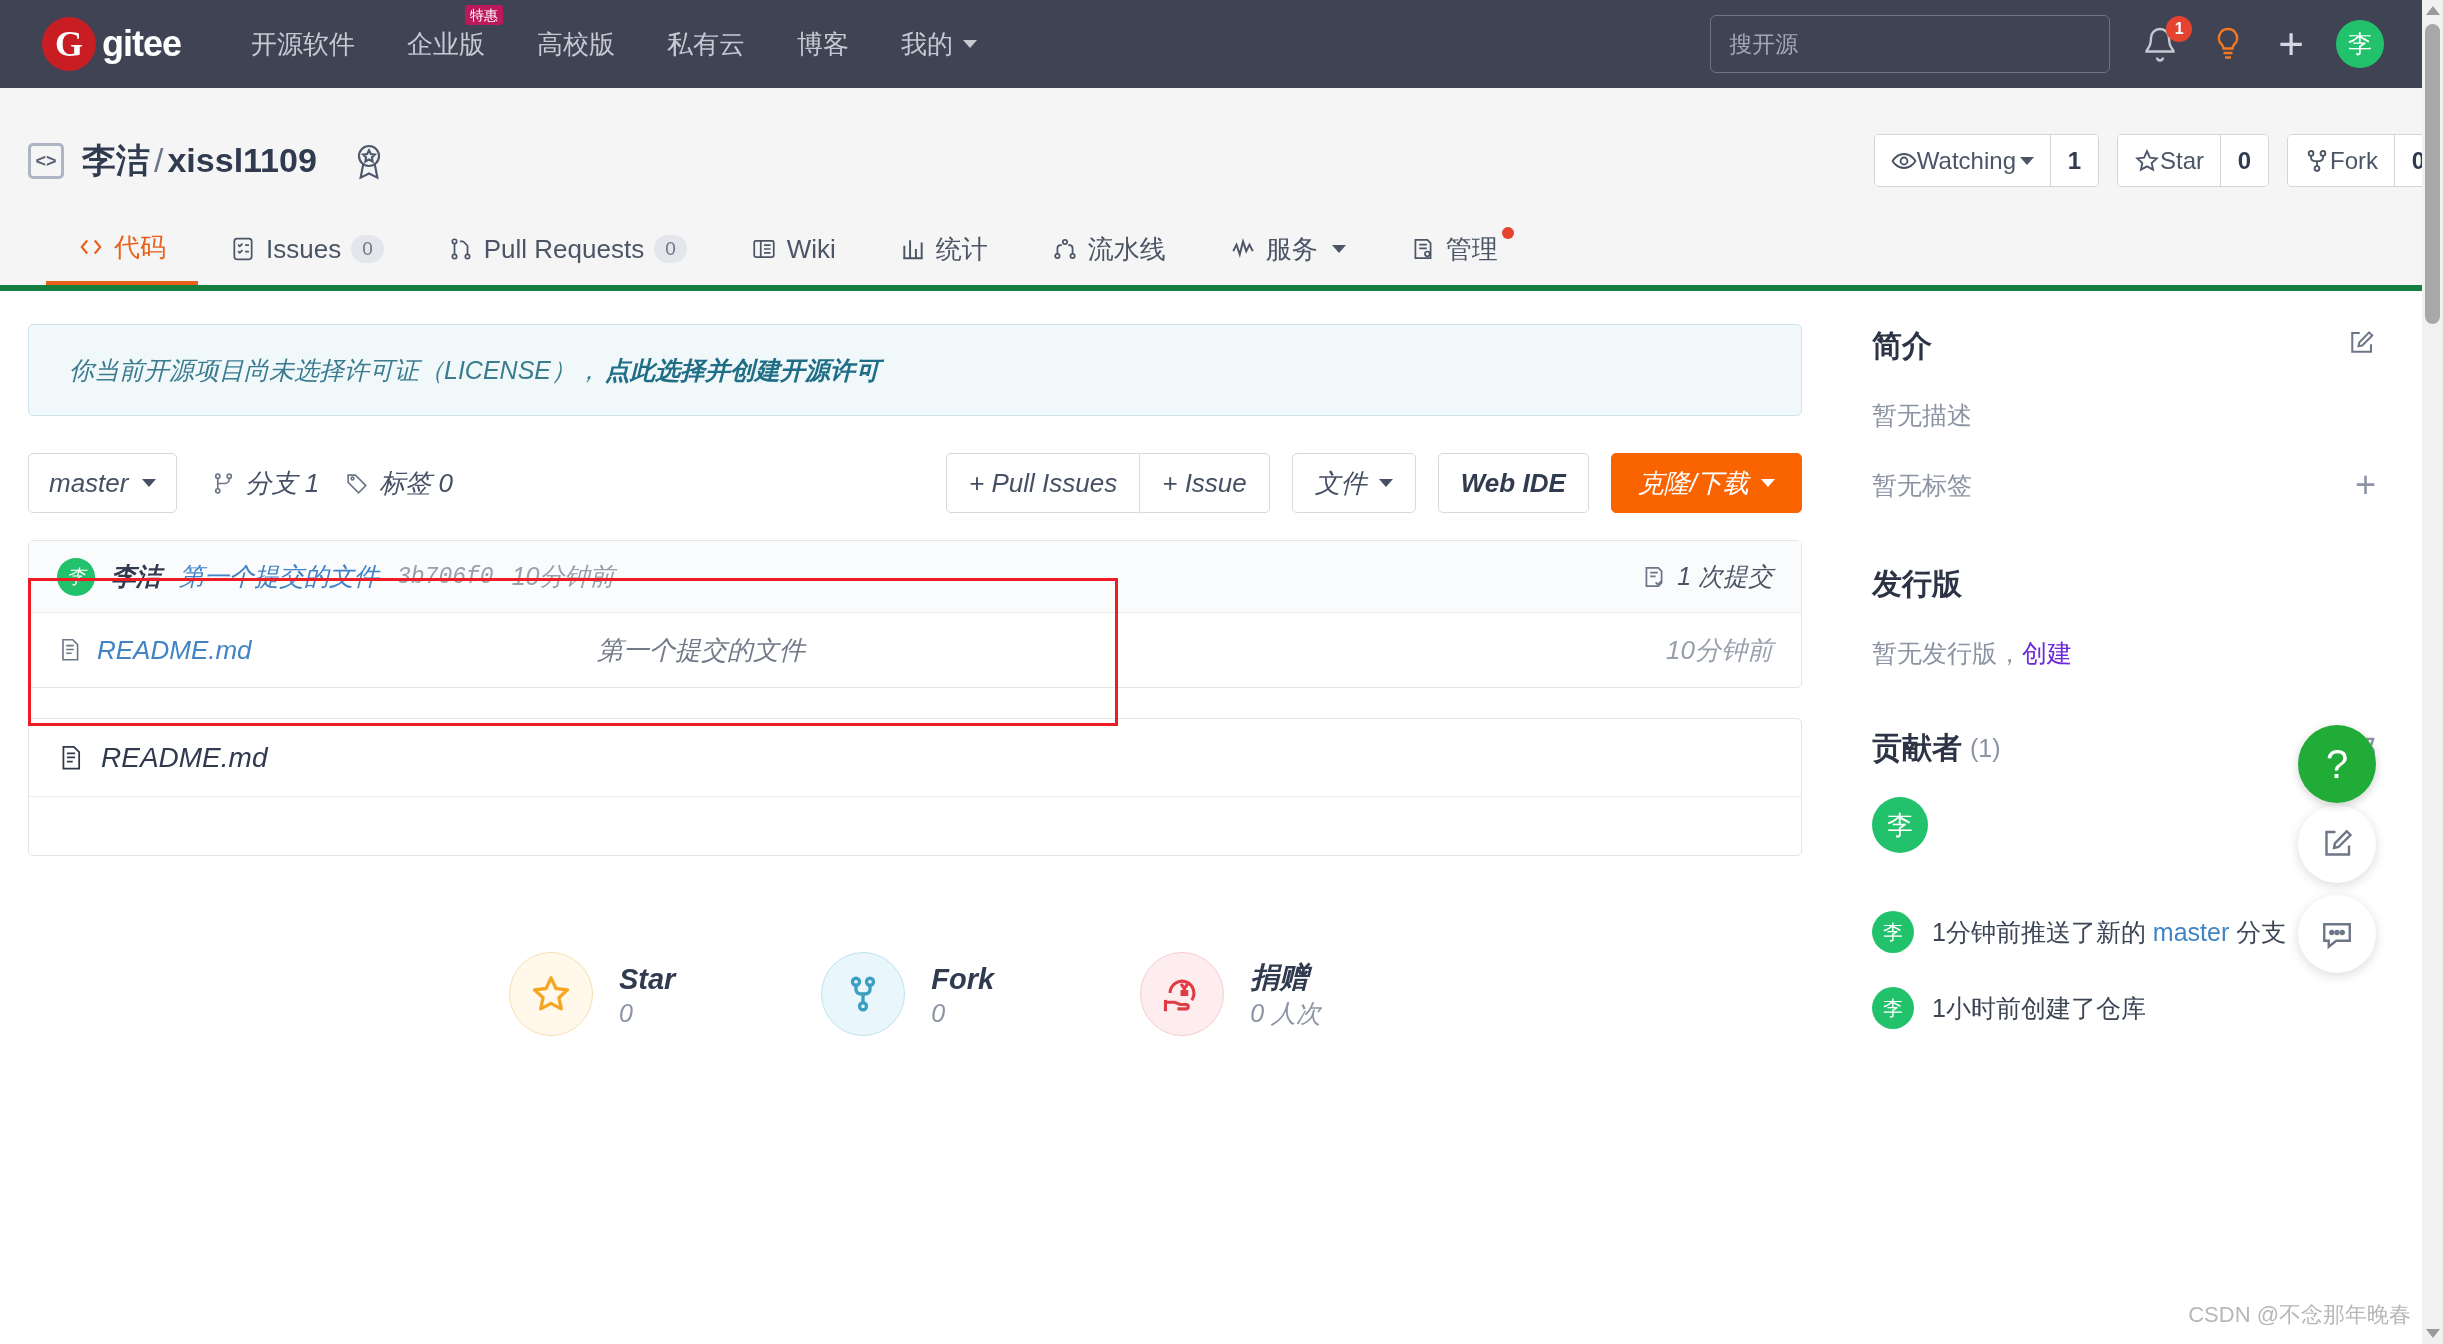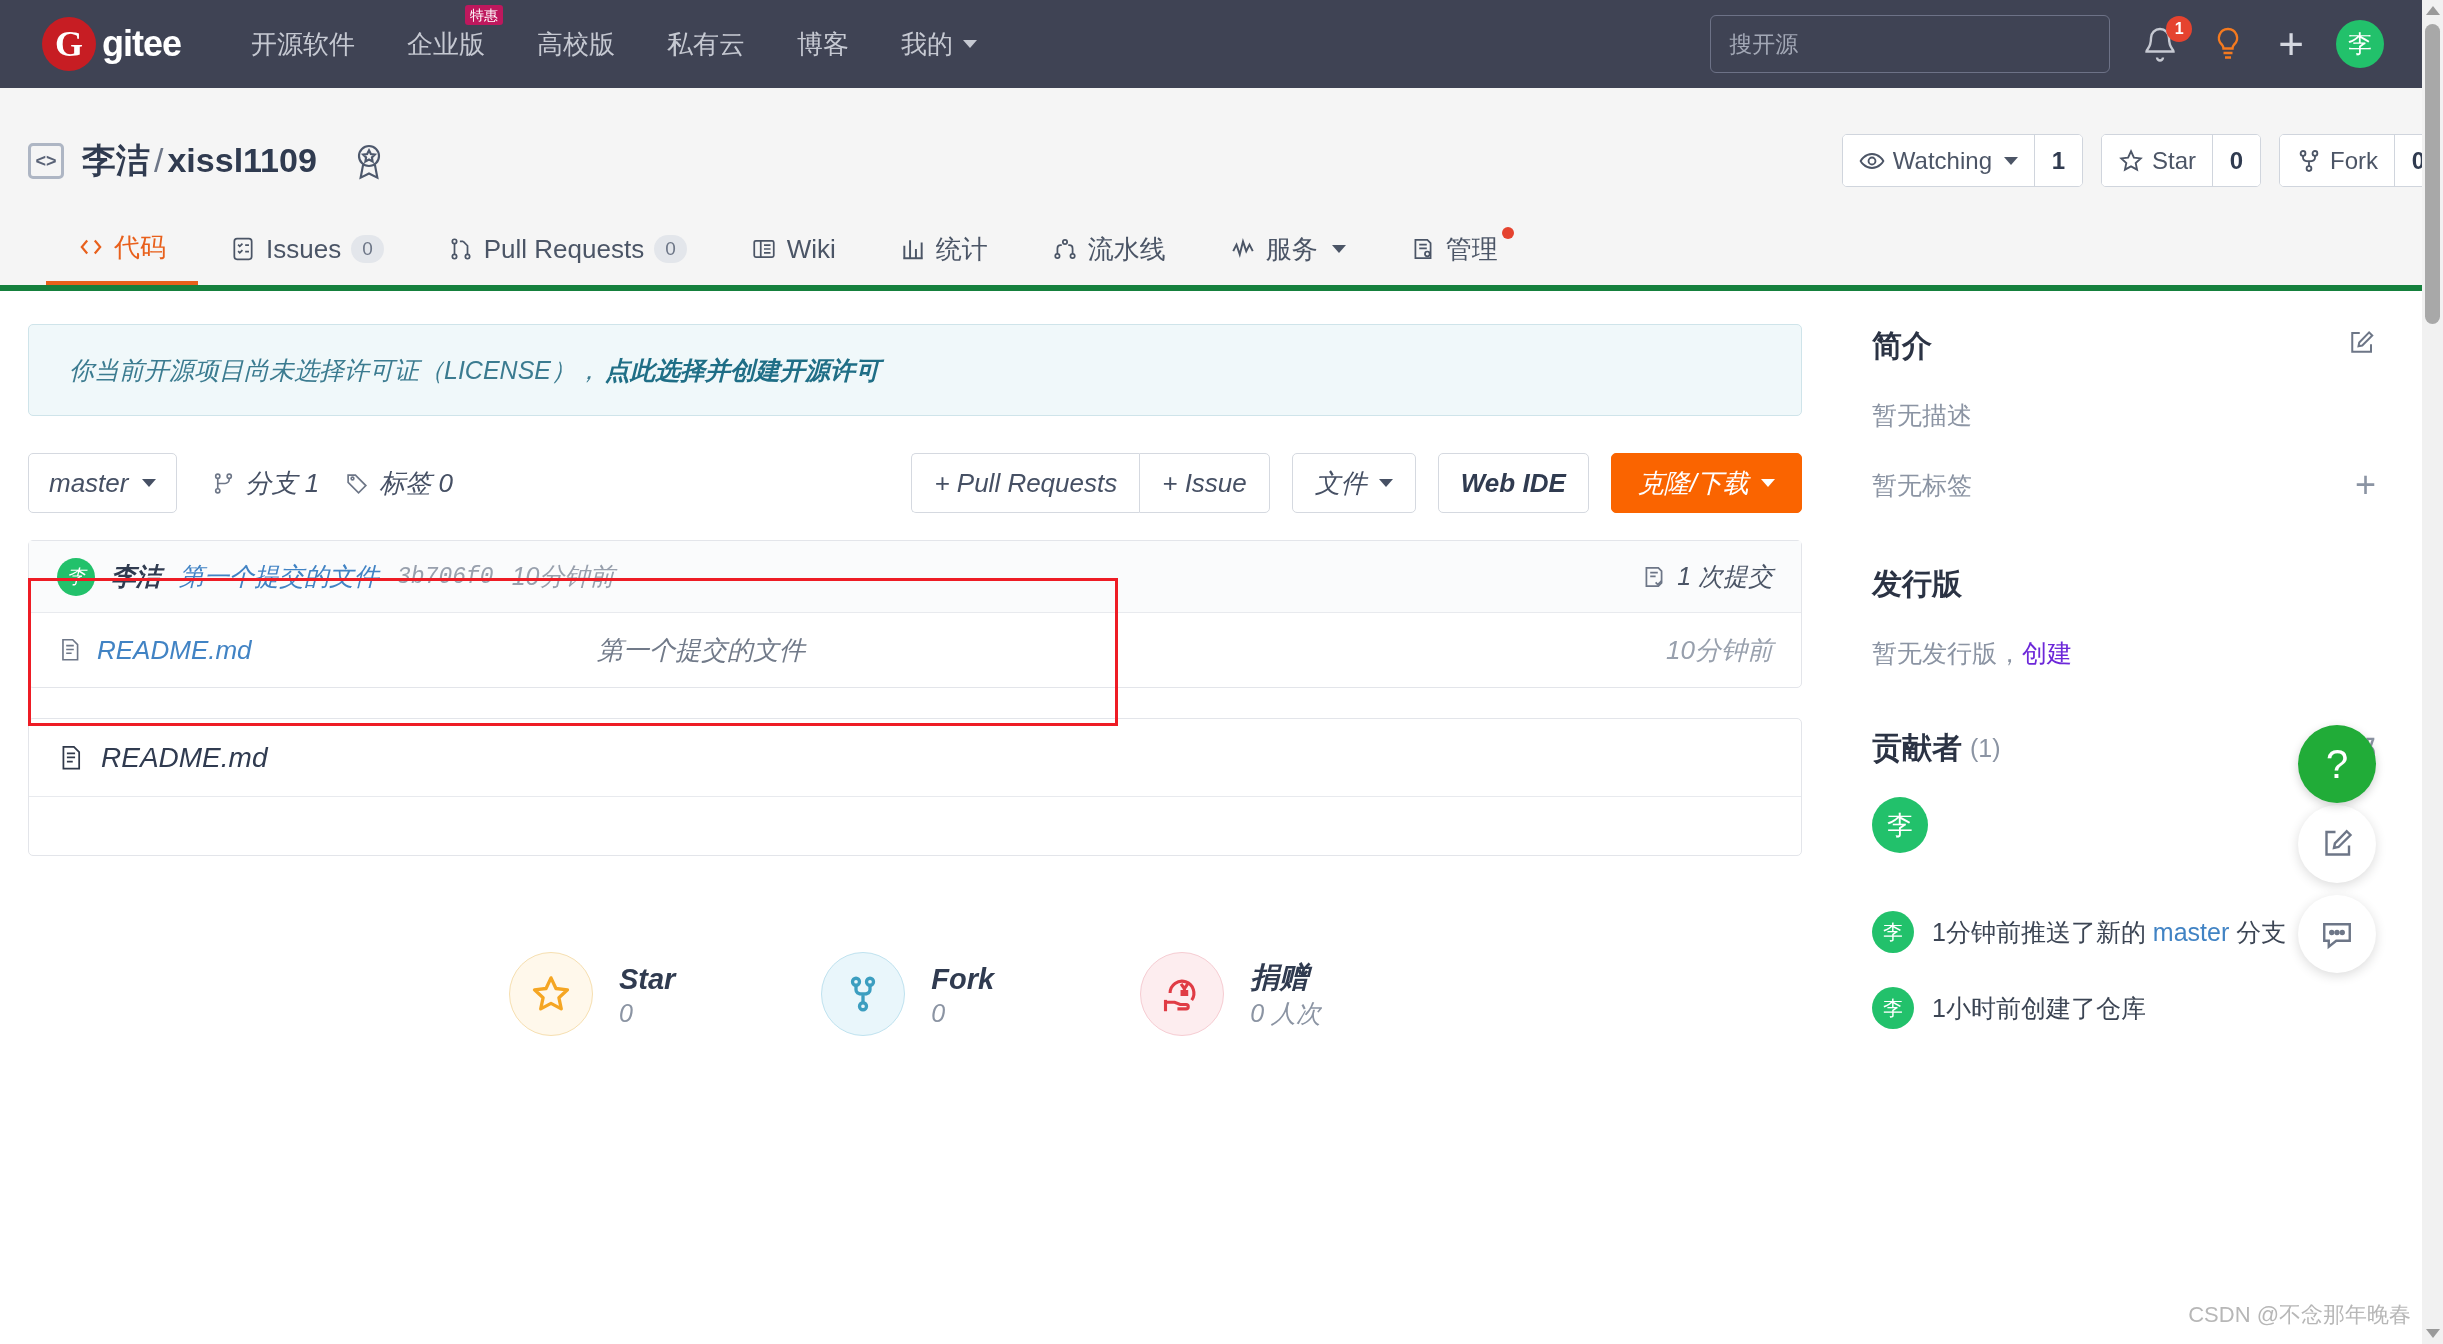--- a/index.html
+++ b/index.html
@@ -68,21 +68,21 @@
     color:#5a6377; font-size:18px; font-weight:bold;
   }
   .repo-name { font-size:34px; font-weight:bold; color:#303b50; }
   .repo-name .slash { color:#6d7687; font-weight:normal; margin:0 4px;}
   .badge-icon { width:40px; height:40px; margin-left:14px; }
 
   .repo-actions { position:absolute; right:0px; top:134px; display:flex; gap:18px; }
   .btn-group { display:flex; align-items:stretch; height:53px;
     border:1px solid #d0d5dd; border-radius:5px; overflow:hidden; background:#fff; }
   .btn-group .seg {
-    display:flex; align-items:center; gap:8px; padding:0 16px;
+    display:flex; align-items:center; padding:0 16px;
     font-size:24px; color:#4c5566; background:#fff; cursor:pointer; white-space:nowrap;
   }
   .btn-group .seg.count { border-left:1px solid #d0d5dd; font-weight:bold; color:#303b50; min-width:48px; justify-content:center; }
 
   
   .tabs { position:absolute; top:213px; left:0; width:2422px; height:78px;
     background:#f5f5f5; border-bottom:6px solid #15803d; display:flex; align-items:flex-end; padding-left:46px; gap:0; }
   .tab {
     display:flex; align-items:center; gap:10px; height:72px; padding:0 32px;
     font-size:26px; color:#4b5566; cursor:pointer; position:relative;
@@ -391,21 +391,21 @@
         <span>
           <svg width="25" height="25" viewBox="0 0 24 24" fill="none" stroke="#6d7687" stroke-width="1.6">
               <path d="M3 11V4h7l10 10-7 7z"></path>
               <circle cx="7.2" cy="7.2" r="1.3"></circle>
             </svg>
           <span>标签 0</span>
         </span>
       </div>
       <div class="tb-right">
         <div style="display:flex">
-          <div class="tb-btn" style="border-radius:5px 0 0 5px; border-right:none;">+ Pull Requests</div>
+          <div class="tb-btn" style="border-radius:5px 0 0 5px; border-right:none;">+ Pull Issues</div>
           <div class="tb-btn" style="border-radius:0 5px 5px 0;">+ Issue</div>
         </div>
         <div class="tb-btn">
           <span>文件</span>
           <span class="caret-d"></span>
         </div>
         <div class="tb-btn bold">Web IDE</div>
         <div class="tb-btn primary">
           <span>克隆/下载</span>
           <span class="caret-d"></span>

